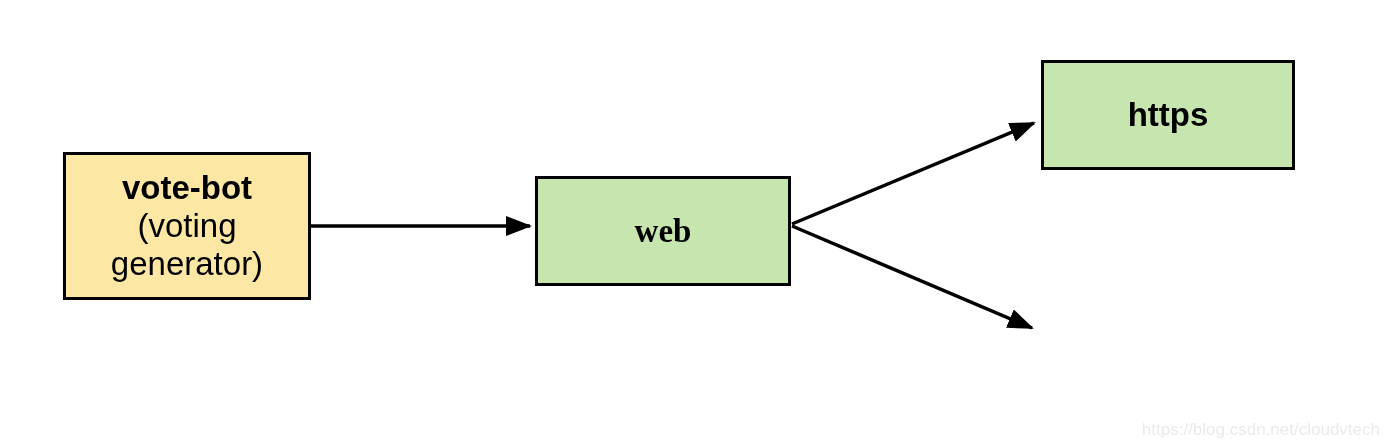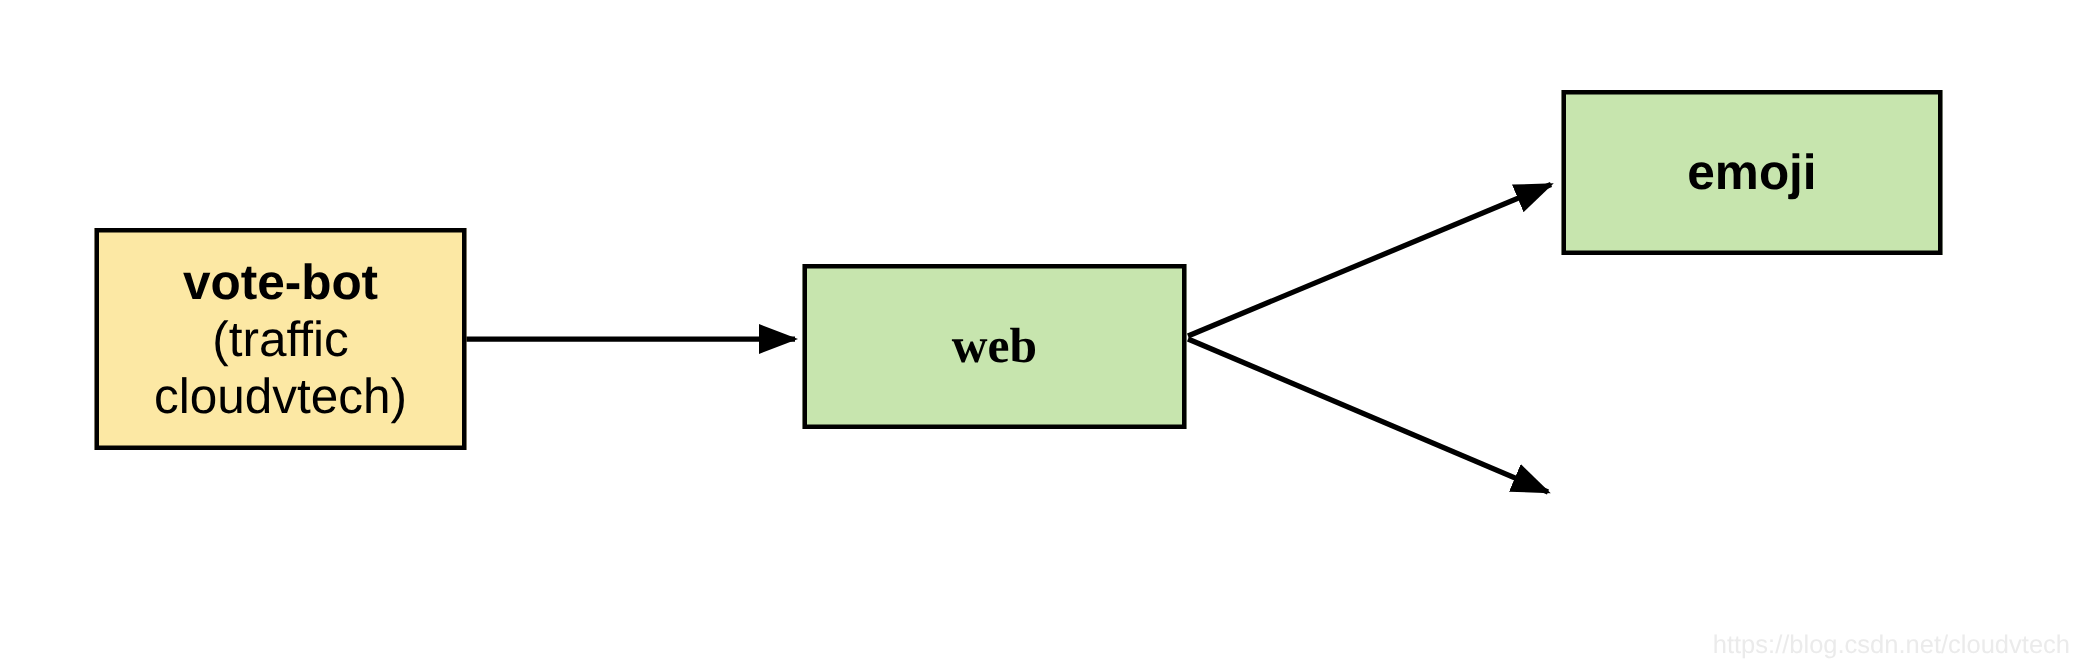--- a/index.html
+++ b/index.html
@@ -99,27 +99,27 @@
         <path class="arrowhead-path" d="M0,0 L26,10 L0,20 Z"></path>
       </marker>
     </defs>
     <line x1="286" y1="226" x2="530" y2="226" marker-end="url(#arrowhead)"></line>
     <line x1="792" y1="224" x2="1034" y2="123" marker-end="url(#arrowhead)"></line>
     <line x1="792" y1="226" x2="1032" y2="328" marker-end="url(#arrowhead)"></line>
   </svg>
 
   <div class="node node-vote-bot">
     <div class="label">vote-bot</div>
-    <div class="sublabel">(traffic cloudvtech)</div>
+    <div class="sublabel">(voting generator)</div>
   </div>
 
   <div class="node node-web">
     <div class="label">web</div>
   </div>
 
   <div class="node node-emoji">
-    <div class="label">emoji</div>
+    <div class="label">https</div>
   </div>
 
 
   <div class="watermark">https://blog.csdn.net/cloudvtech</div>
 
 </div>
 
 </body></html>

